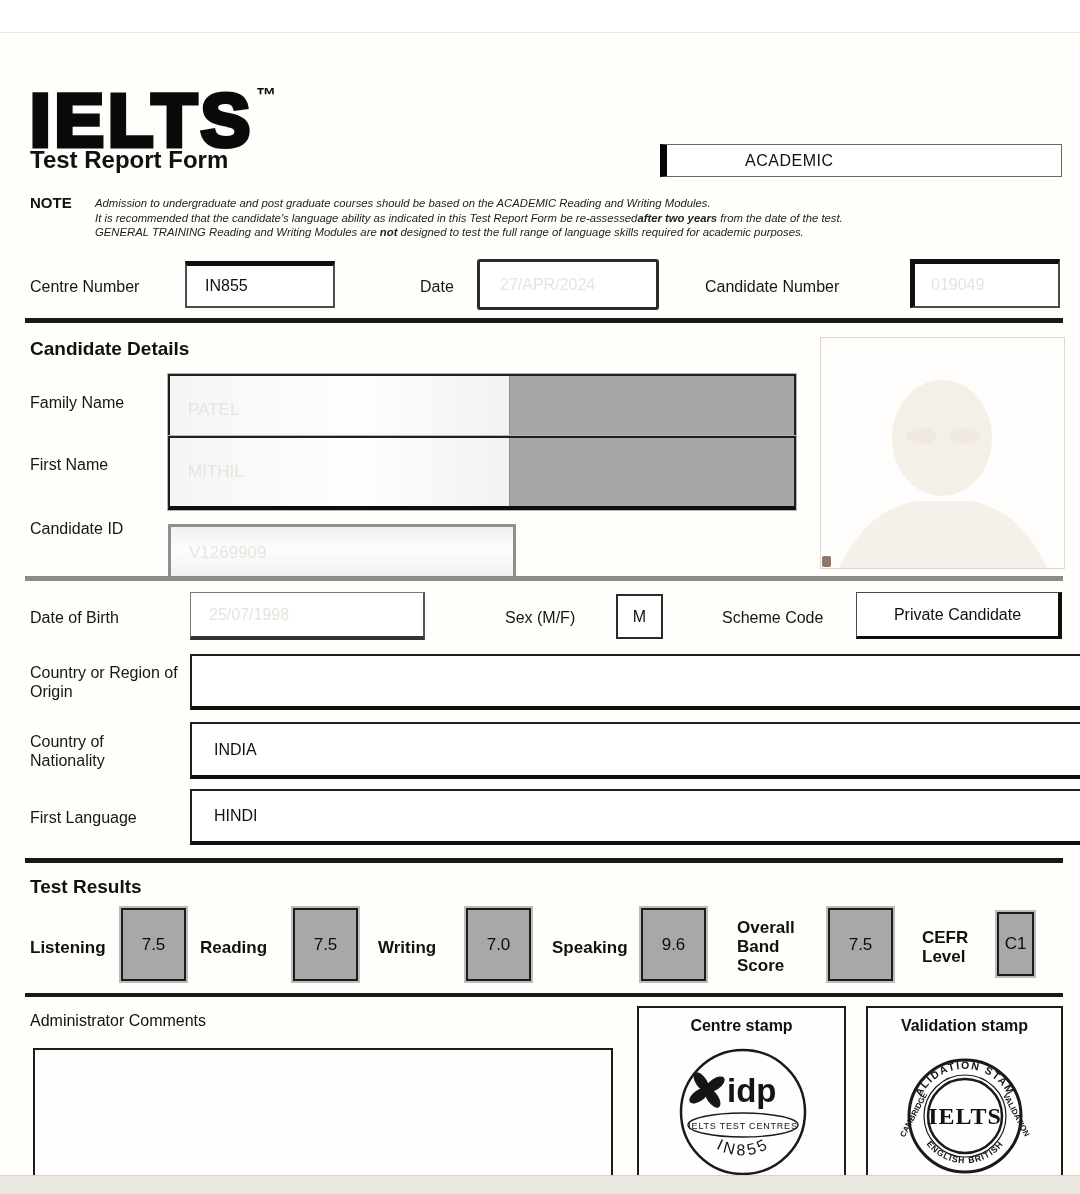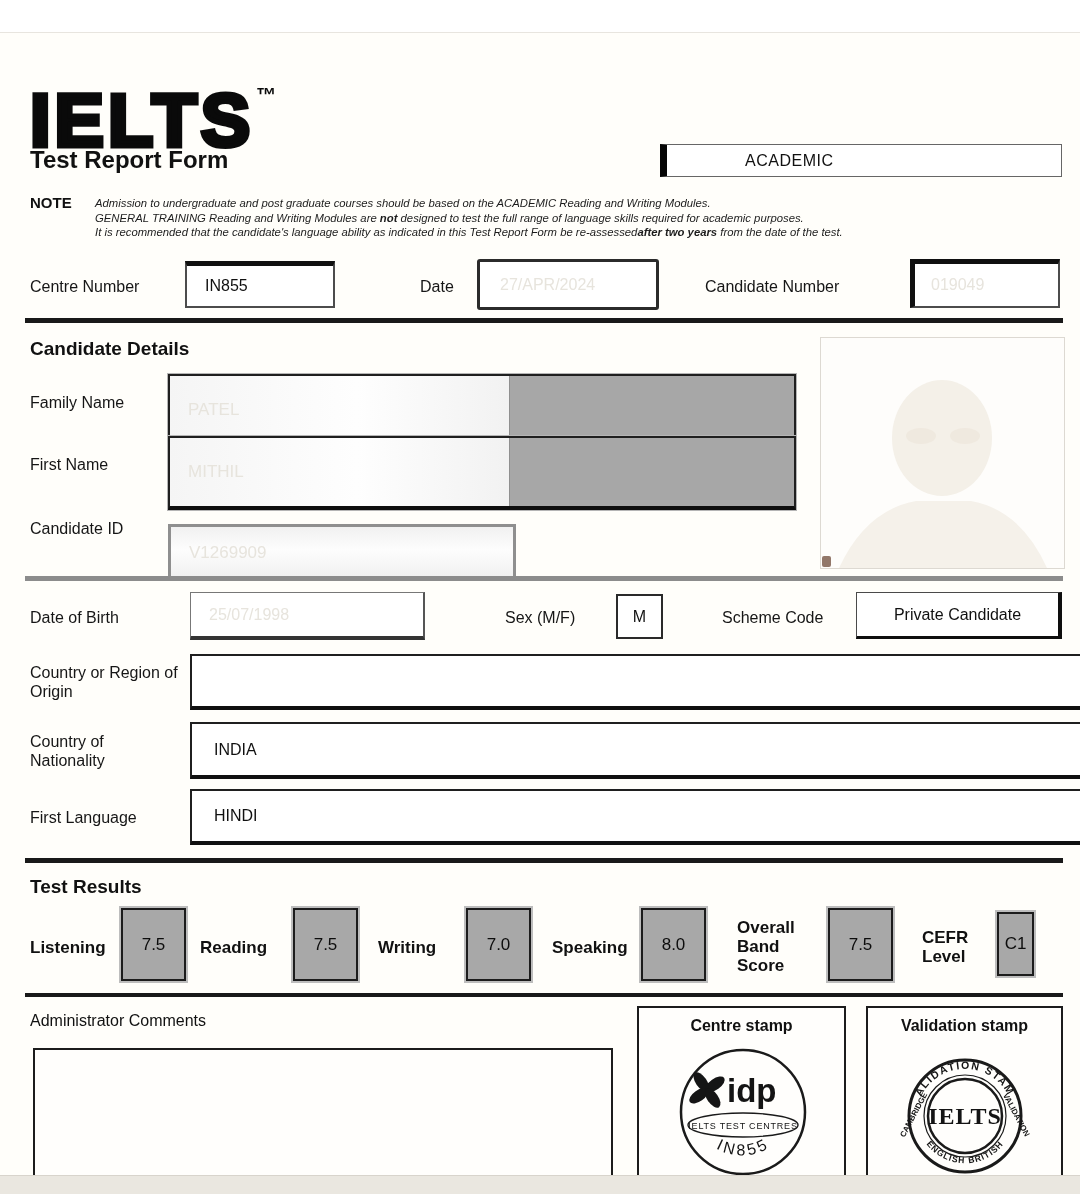--- a/index.html
+++ b/index.html
@@ -94,22 +94,22 @@
 
   <div class="logo"><span>IELTS</span><span class="tm">™</span></div>
   <div class="doc-title">Test Report Form</div>
   <div class="module-box">
     <span>ACADEMIC</span>
   </div>
 
   <div class="note-label">NOTE</div>
   <div class="note-lines">
     <div><span>Admission to undergraduate and post graduate courses should be based on the ACADEMIC Reading and Writing Modules.</span></div>
+    <div><span>It is recommended that the candidate's language ability as indicated in this Test Report Form be re-assessed</span><b>after two years</b><span> from the date of the test.</span></div>
     <div><span>GENERAL TRAINING Reading and Writing Modules are </span><b>not</b><span> designed to test the full range of language skills required for academic purposes.</span></div>
-    <div><span>It is recommended that the candidate's language ability as indicated in this Test Report Form be re-assessed</span><b>after two years</b><span> from the date of the test.</span></div>
   </div>
 
   <div class="lbl" style="left:30px;top:277px;">Centre Number</div>
   <div class="box centre-box">
       <span>IN855</span>
     </div>
   <div class="lbl" style="left:420px;top:277px;">Date</div>
   <div class="box date-box">
       <span class="faint">27/APR/2024</span>
     </div>
@@ -193,21 +193,21 @@
       <span>7.5</span>
     </div>
 
   <div class="score-lbl" style="left:378px;top:938px;">Writing</div>
   <div class="score-box" style="left:466px;top:908px;">
       <span>7.0</span>
     </div>
 
   <div class="score-lbl" style="left:552px;top:938px;">Speaking</div>
   <div class="score-box" style="left:641px;top:908px;">
-      <span>8.0</span>
+      <span>9.6</span>
     </div>
 
   <div class="score-lbl" style="left:737px;top:918px;width:78px;">Overall Band Score</div>
   <div class="score-box" style="left:828px;top:908px;">
       <span>7.5</span>
     </div>
 
   <div class="score-lbl" style="left:922px;top:928px;width:60px;">CEFR Level</div>
   <div class="score-box" style="left:997px;top:912px;width:37px;height:64px;">
       <span>C1</span>

